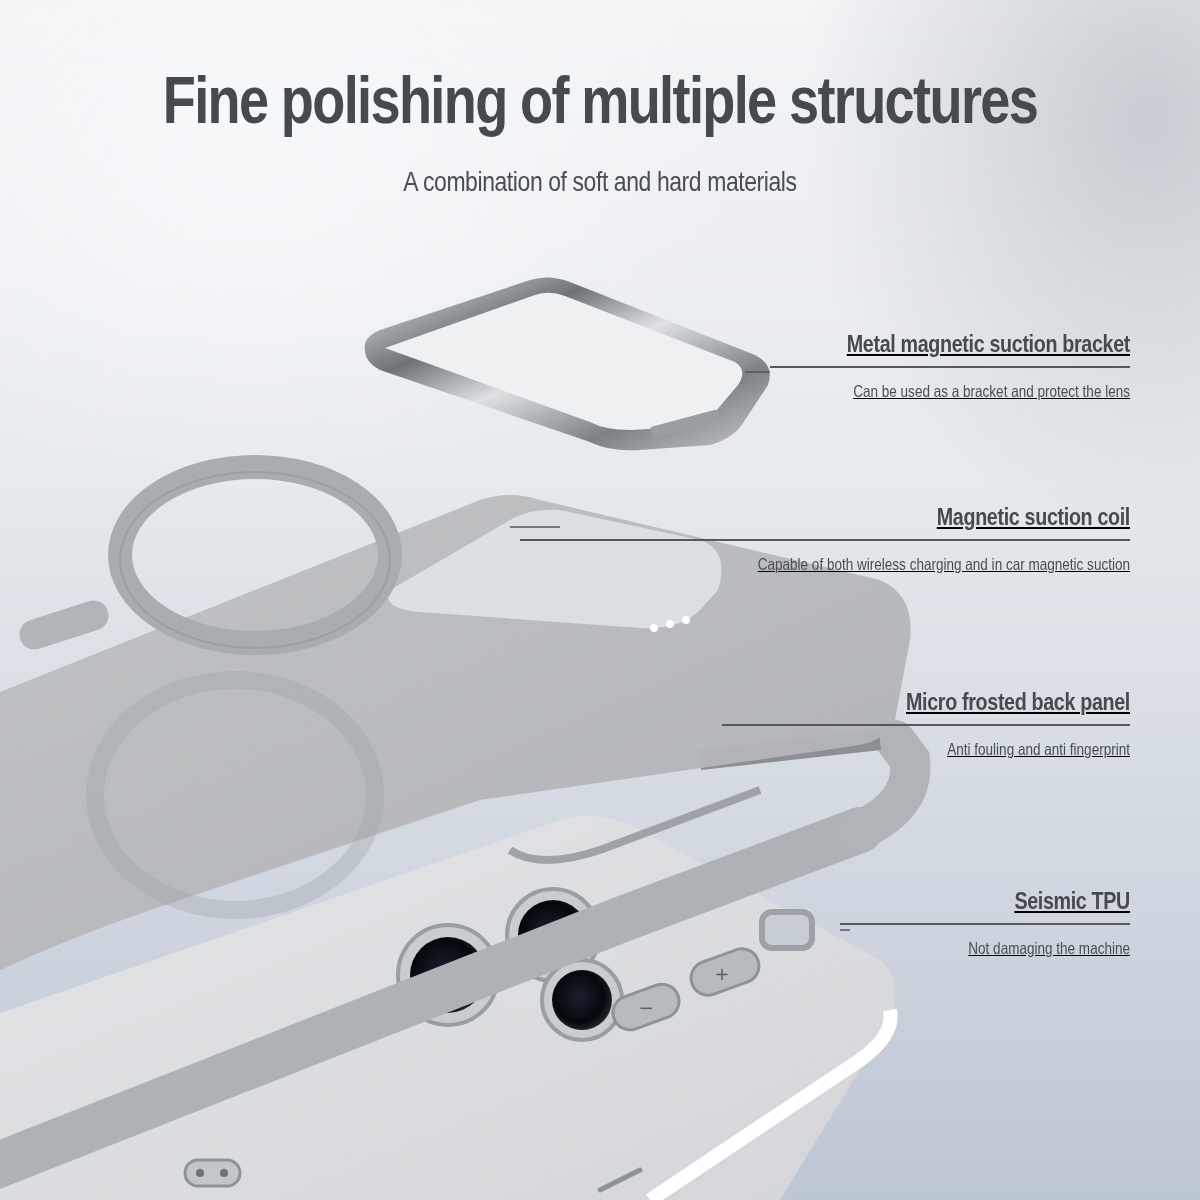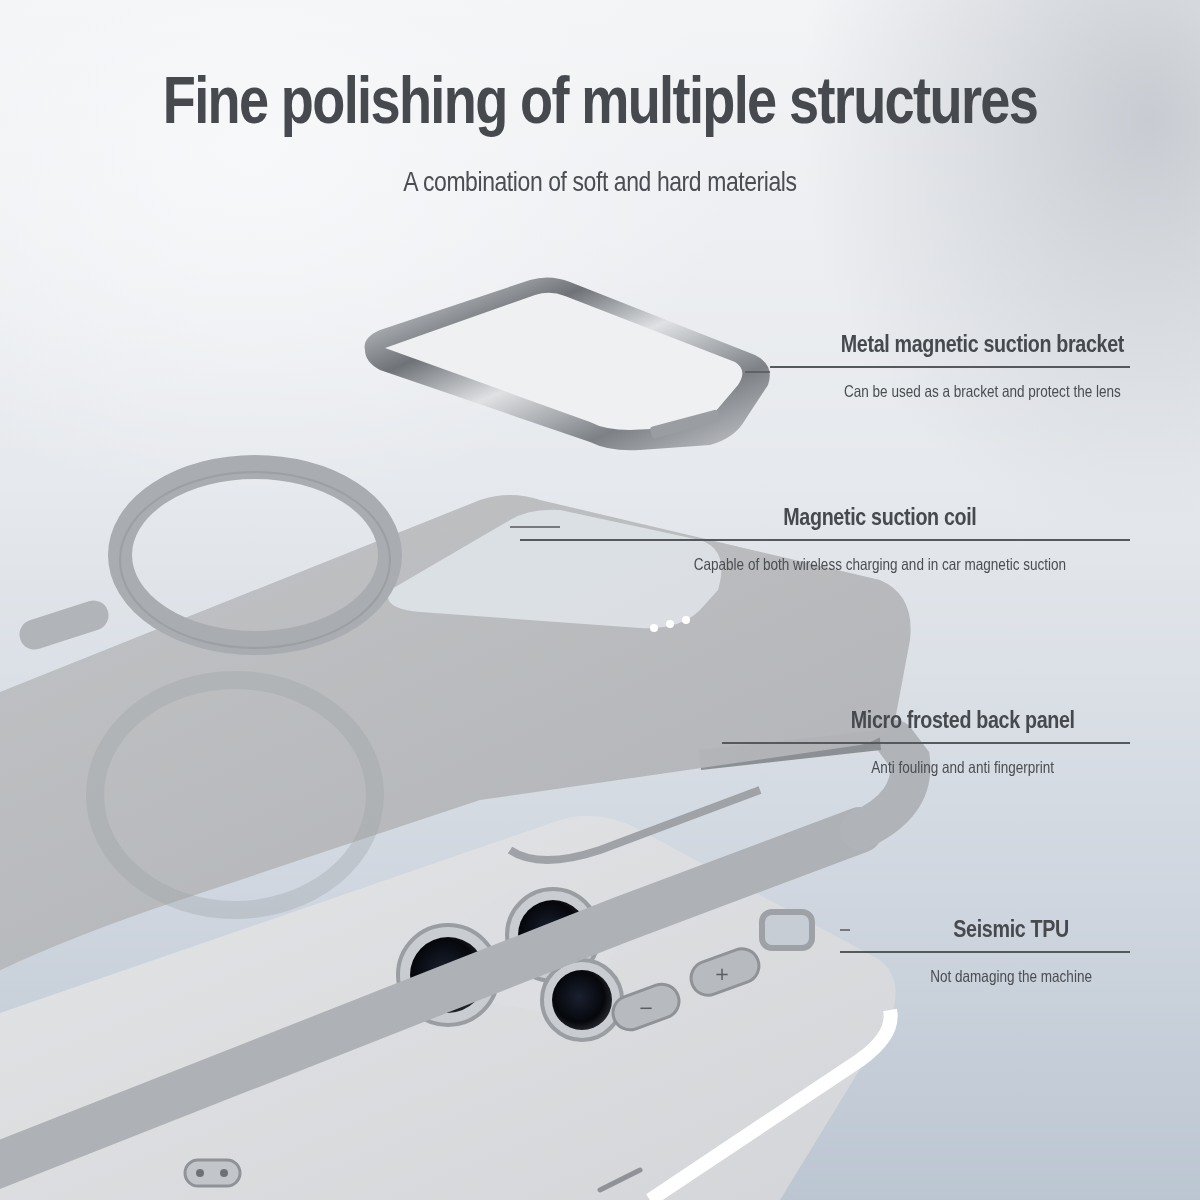--- a/index.html
+++ b/index.html
@@ -15,21 +15,21 @@
     position: absolute; left: 0; right: 0; top: 62px; text-align: center;
     font-family: "Liberation Sans", sans-serif; font-weight: 700;
     font-size: 66px; color: #46494d; letter-spacing: -2px;
     transform: scaleX(0.82); transform-origin: center;
   }
   .subtitle {
     position: absolute; left: 0; right: 0; top: 166px; text-align: center;
     font-size: 28px; color: #4a4d52; transform: scaleX(0.82); letter-spacing: -0.5px;
   }
   .art { position: absolute; left: 0; top: 0; width: 1200px; height: 1200px; }
-  .callout { position: absolute; right: 70px; text-align: center; }
+  .callout { position: absolute; right: 70px; text-align: right; text-decoration: underline; }
   .callout .heading {
     font-weight: 700; font-size: 24px; color: #46494d; white-space: nowrap;
     transform: scaleX(0.82); transform-origin: right center; letter-spacing: -0.4px;
   }
   .callout .rule { height: 1.5px; background: #55595e; margin: 8px 0 14px; }
   .callout .desc {
     font-size: 16.5px; color: #4a4d52; white-space: nowrap;
     transform: scaleX(0.82); transform-origin: right center;
   }
 </style>
@@ -144,23 +144,23 @@
   <div class="rule"></div>
   <div class="desc">Can be used as a bracket and protect the lens</div>
 </div>
 
 <div class="callout" style="top:503px; width:610px;">
   <div class="heading">Magnetic suction coil</div>
   <div class="rule"></div>
   <div class="desc">Capable of both wireless charging and in car magnetic suction</div>
 </div>
 
-<div class="callout" style="top:706px; width:408px;">
+<div class="callout" style="top:688px; width:408px;">
   <div class="heading">Micro frosted back panel</div>
   <div class="rule"></div>
   <div class="desc">Anti fouling and anti fingerprint</div>
 </div>
 
-<div class="callout" style="top:887px; width:290px;margin-top:28px;">
+<div class="callout" style="top:887px; width:290px;">
   <div class="heading">Seismic TPU</div>
   <div class="rule"></div>
   <div class="desc">Not damaging the machine</div>
 </div>
 
 </body></html>

